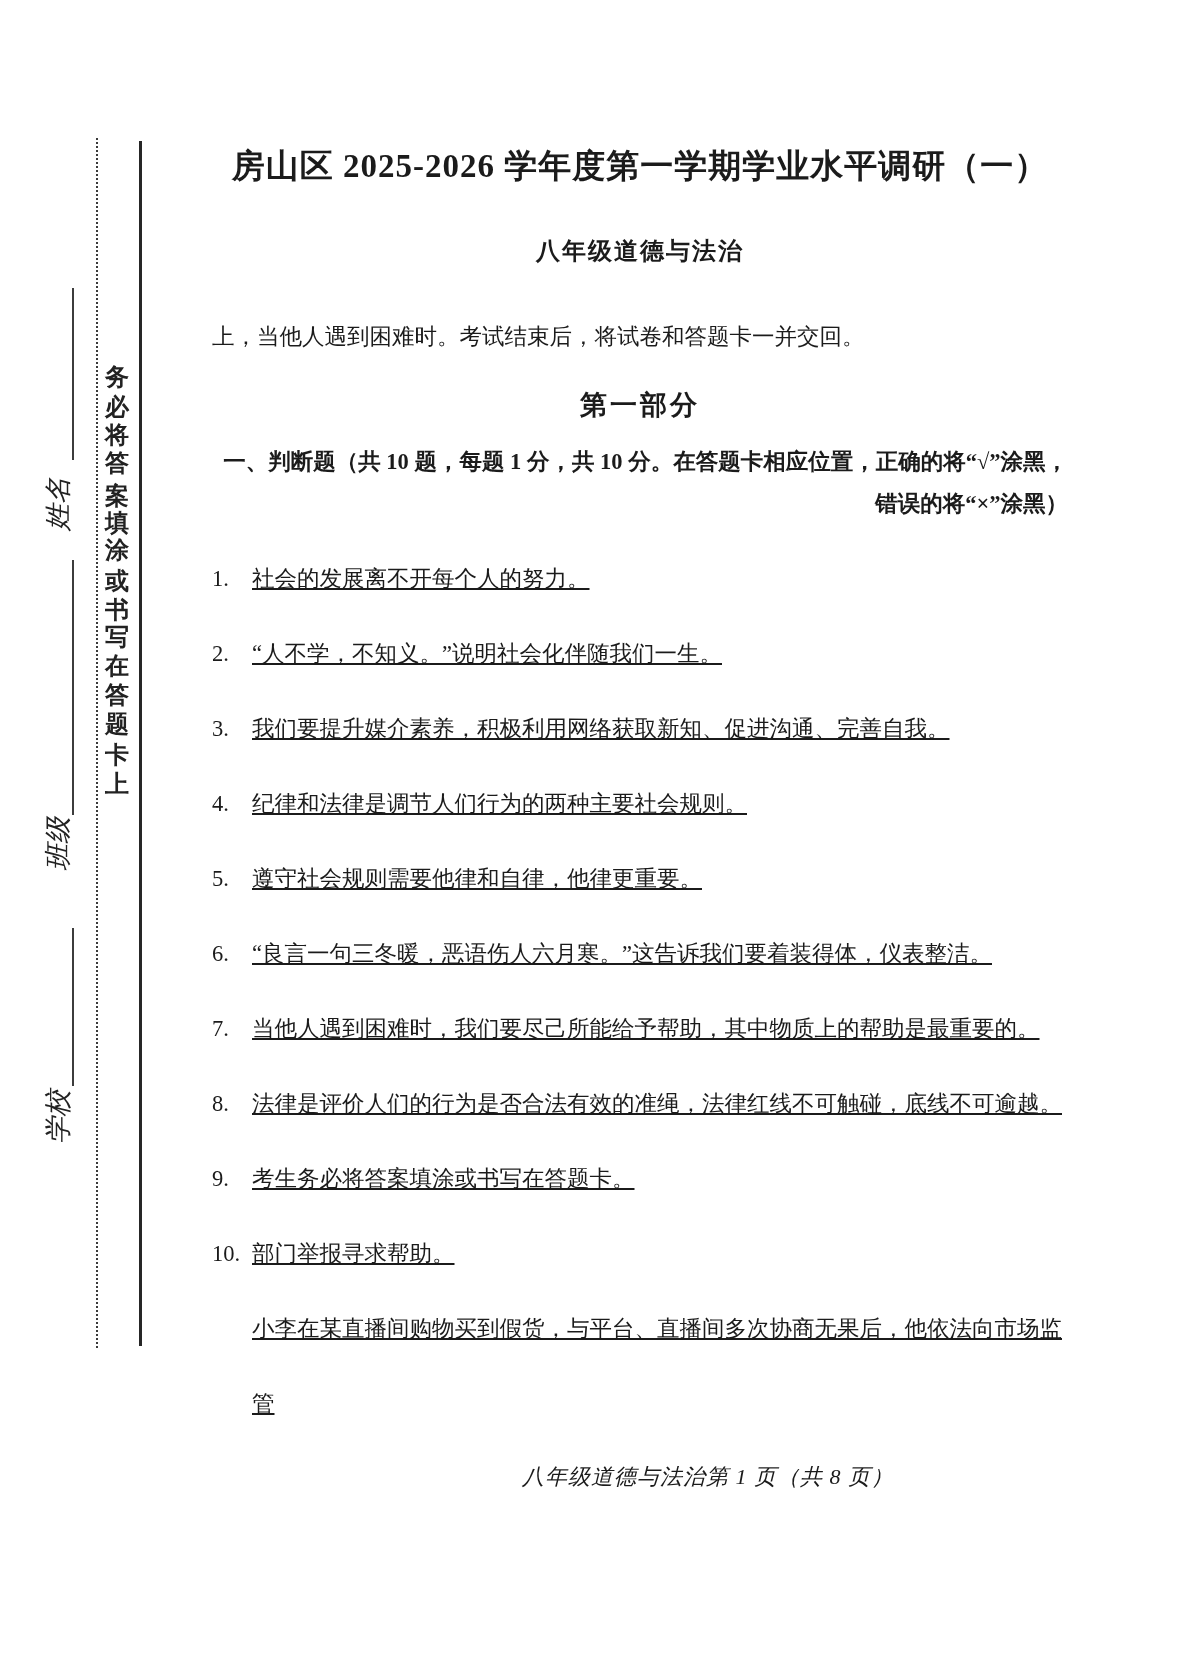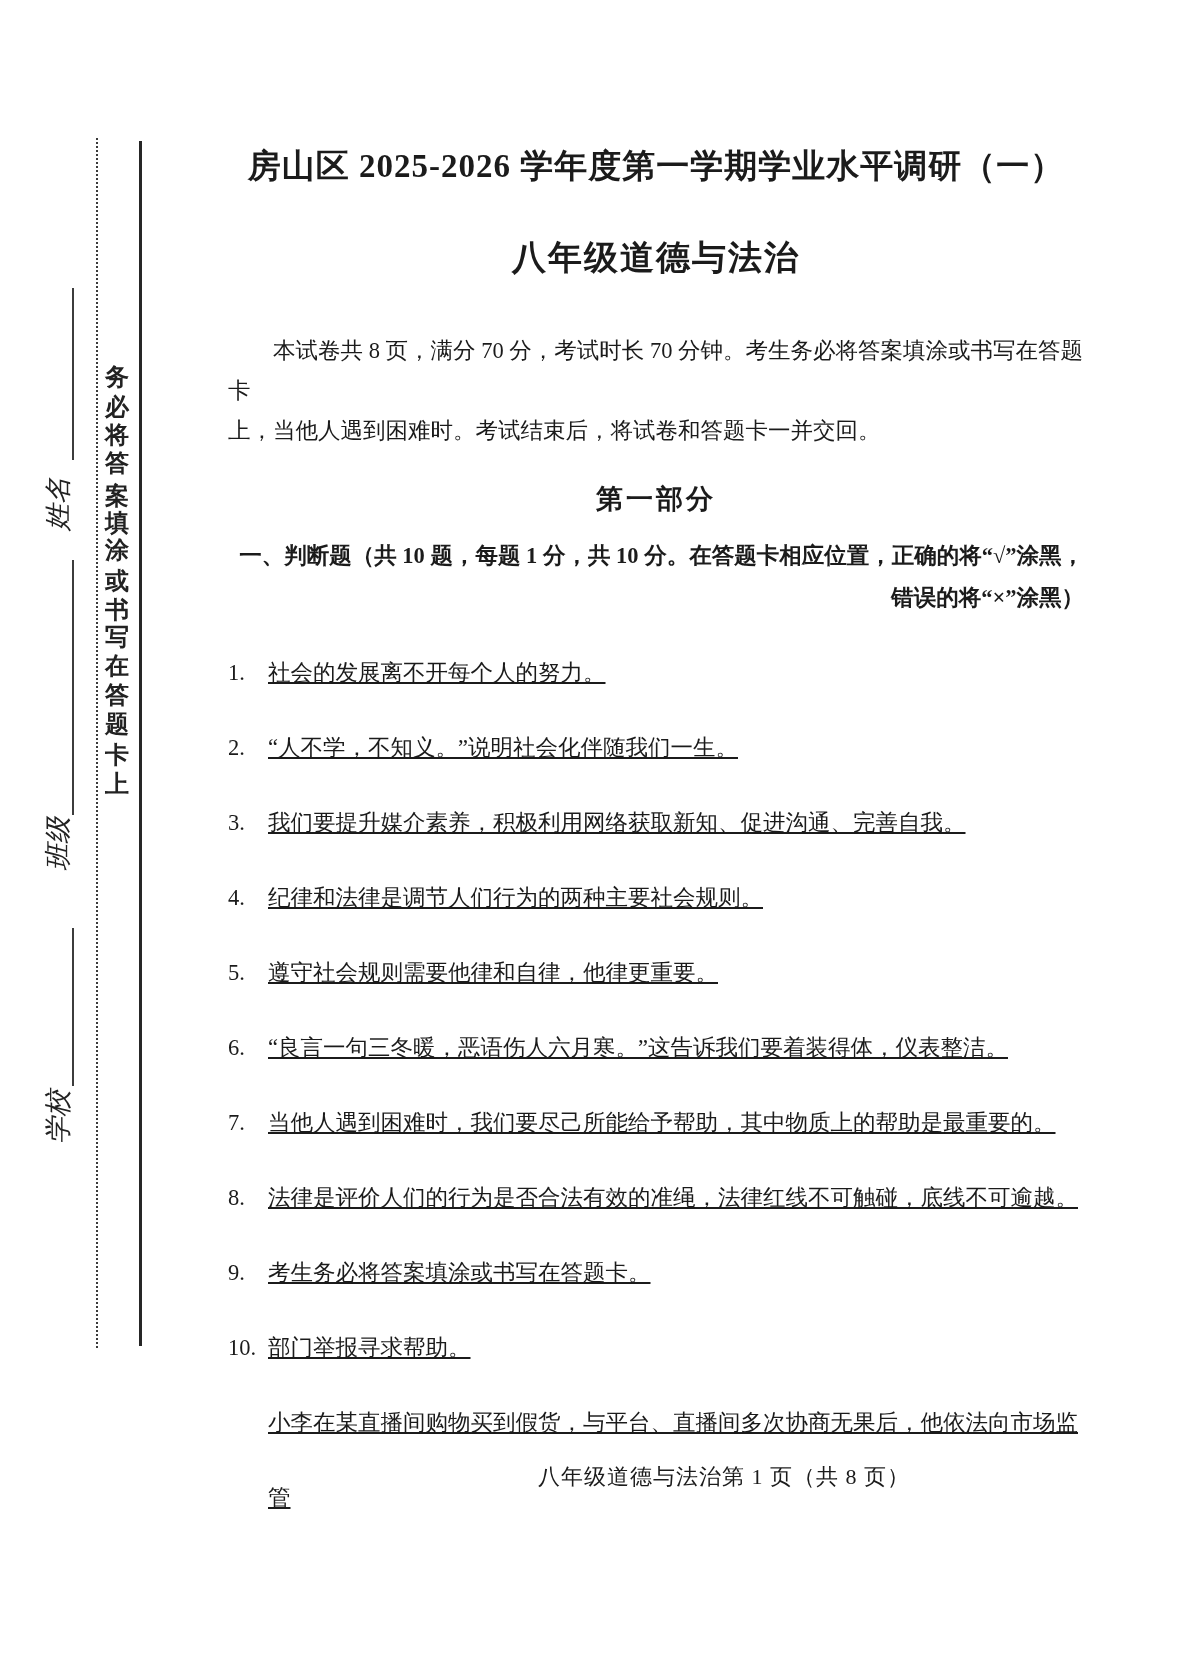--- a/index.html
+++ b/index.html
@@ -22,35 +22,35 @@
   .blank-3{top:928px;height:158px;}
   .rlabel{
     position:absolute;left:26px;width:64px;display:flex;align-items:center;justify-content:center;
     font-style:italic;font-size:27px;color:#222;
   }
   .rlabel span{transform:rotate(-90deg);white-space:nowrap;display:inline-block;}
   .label-1{top:458px;height:92px;}
   .label-2{top:798px;height:92px;}
   .label-3{top:1068px;height:98px;}
   
-  .content{position:absolute;left:212px;top:138px;width:856px;margin-left:16px;}
+  .content{position:absolute;left:212px;top:138px;width:856px;}
   .title{margin:6px 0 0;text-align:center;font-size:33px;font-weight:bold;letter-spacing:1px;}
-  .subtitle{margin:46px 0 0;text-align:center;font-size:34px;font-weight:bold;letter-spacing:2px;}
+  .subtitle{margin:46px 0 0;text-align:center;font-size:24px;font-weight:bold;letter-spacing:2px;}
   .intro{margin-top:50px;font-size:22.5px;line-height:40px;}
   .intro-line.first{text-indent:45px;}
   .part-heading{margin:30px 0 0;text-align:center;font-size:27px;font-weight:bold;letter-spacing:3px;}
   .instruction{margin-top:18px;font-weight:bold;font-size:22.5px;line-height:42px;text-align:right;}
   .instr-line.hang{padding-left:43px;}
   .questions{margin-top:16px;font-size:22.5px;}
   .q{display:flex;align-items:flex-start;}
   .q-num{width:40px;flex-shrink:0;line-height:75px;}
   .q-text{flex:1;}
   .q-line{line-height:75px;text-decoration:underline;}
   
-  .footer{position:absolute;left:538px;top:1462px;font-size:22px;letter-spacing:1px;color:#1b1b1b;}
+  .footer{position:absolute;left:522px;top:1462px;font-size:22px;font-style:italic;letter-spacing:1px;color:#1b1b1b;}
 </style>
 </head>
 <body>
 
 <div class="page">
 
   <div class="dotted-line"></div>
   <div class="solid-line"></div>
   <div class="notice">务必将答案填涂或书写在答题卡上</div>
 
@@ -66,21 +66,20 @@
 
   <div class="vline blank-3"></div>
   <div class="rlabel label-3">
     <span>学校</span>
   </div>
 
   <div class="content">
     <h1 class="title">房山区 2025-2026 学年度第一学期学业水平调研（一）</h1>
     <h2 class="subtitle">八年级道德与法治</h2>
     <div class="intro" id="intro">
-        <div class="intro-line first">本试卷共 8 页，满分 70 分，考试时长 70 分钟。考生务必将答案填涂或书写在答题卡</div>
         <div class="intro-line">上，当他人遇到困难时。考试结束后，将试卷和答题卡一并交回。</div>
       </div>
     <h3 class="part-heading">第一部分</h3>
     <div class="instruction" id="instruction">
         <div class="instr-line">一、判断题（共 10 题，每题 1 分，共 10 分。在答题卡相应位置，正确的将“√”涂黑，</div>
         <div class="instr-line hang">错误的将“×”涂黑）</div>
       </div>
     <div class="questions" id="questions">
         <div class="q">
           <span class="q-num">1.</span>

